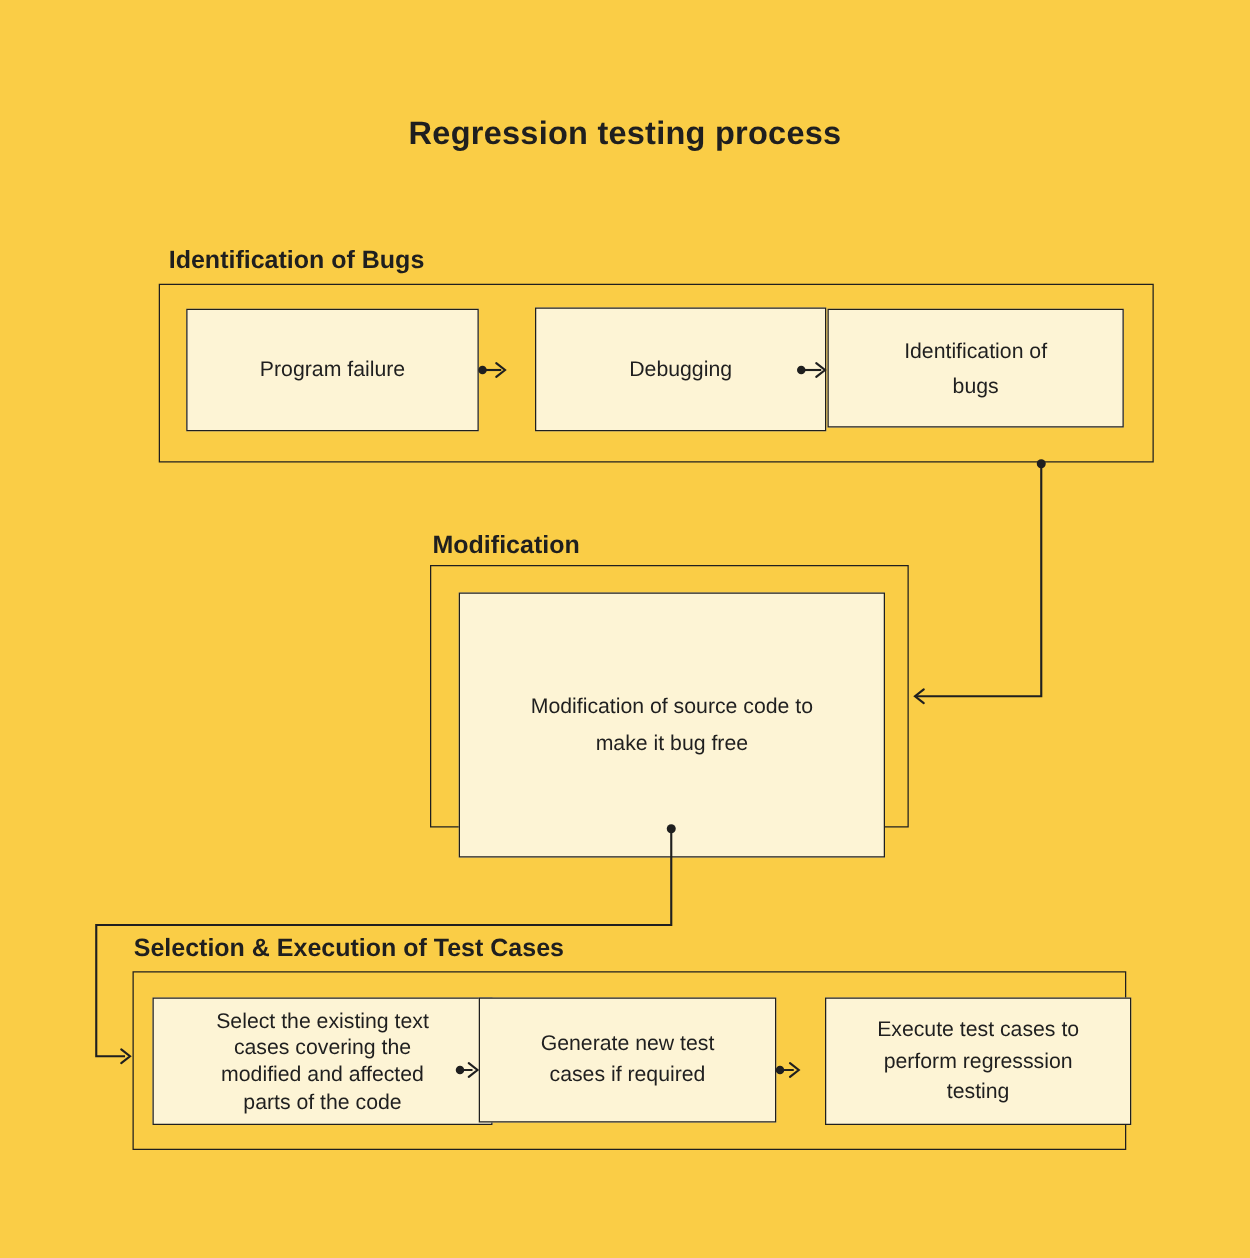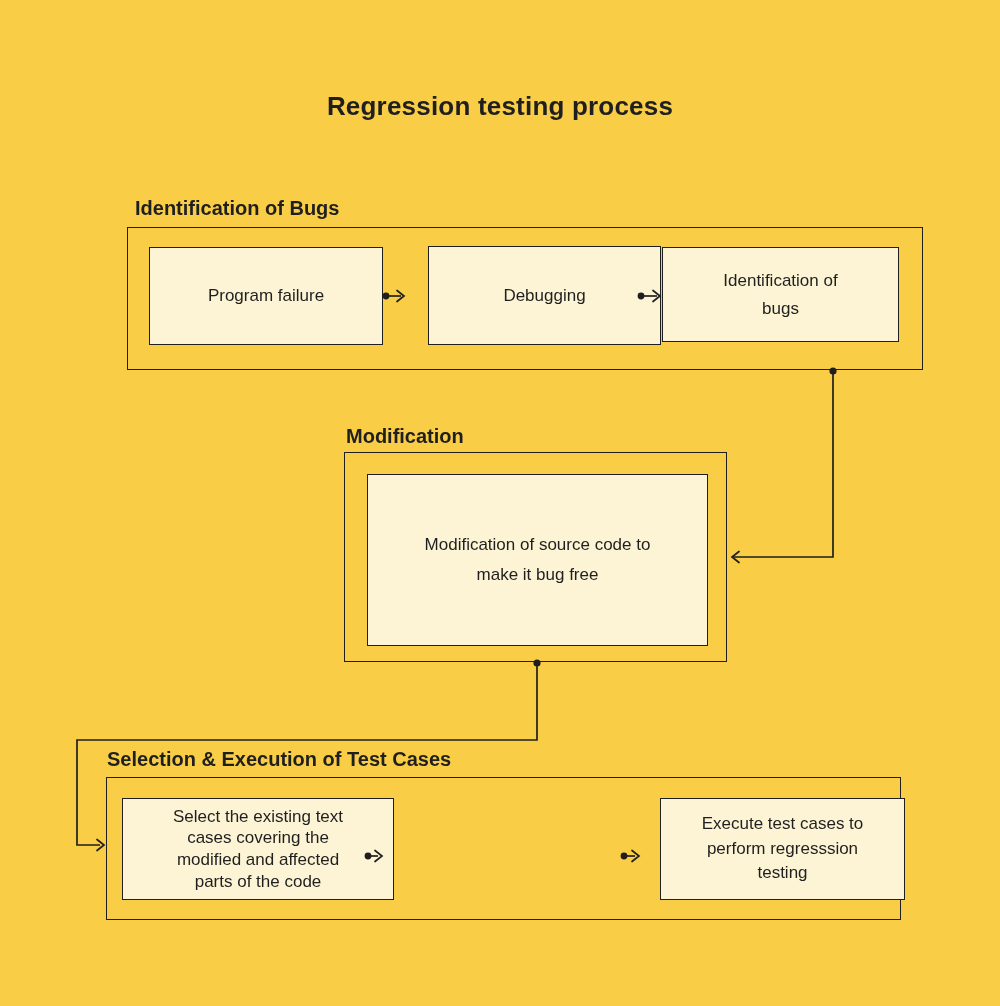--- a/index.html
+++ b/index.html
@@ -41,21 +41,21 @@
   .node{
     position:absolute;border:1.5px solid var(--line);
     background:var(--node_fill);
     display:flex;align-items:center;justify-content:center;
     text-align:center;font-size:17px;line-height:1.4;
     white-space:pre-line;padding:4px;
   }
   #n-program-failure{left:149px;top:247px;width:234px;height:98px;}
   #n-debugging{left:405px;top:246px;width:233px;height:99px;margin-left:23px;}
   #n-identification-bugs{left:662px;top:247px;width:237px;height:95px;line-height:1.6;}
-  #n-modification-source{left:367px;top:474px;width:341px;height:172px;line-height:1.75;}
+  #n-modification-source{left:367px;top:474px;width:341px;height:212px;line-height:1.75;}
   #n-select-existing{left:122px;top:798px;width:272px;height:102px;line-height:1.28;}
   #n-generate-new{left:383px;top:798px;width:238px;height:100px;line-height:1.45;}
   #n-execute-test{left:660px;top:798px;width:245px;height:102px;line-height:1.45;}
 
   #connector-layer{
     position:absolute;left:0;top:0;width:1000px;height:1006px;
     pointer-events:none;
   }
   #connector-layer .wire{stroke:var(--line);stroke-width:1.7;fill:none;}
   #connector-layer .dot{fill:var(--line);stroke:none;}
@@ -79,20 +79,22 @@
   <div class="container" id="c-modification"></div>
   <div class="node" id="n-modification-source">Modification of source code to
 make it bug free</div>
 
   <div class="section-header" id="h-selection">Selection &amp; Execution of Test Cases</div>
   <div class="container" id="c-selection"></div>
   <div class="node" id="n-select-existing">Select the existing text
 cases covering the
 modified and affected
 parts of the code</div>
+  <div class="node" id="n-generate-new">Generate new test
+cases if required</div>
   <div class="node" id="n-execute-test">Execute test cases to
 perform regresssion
 testing</div>
 
   <svg id="connector-layer" viewBox="0 0 1000 1006">
 
     <g>
       <circle class="dot" cx="386" cy="296" r="3.4"></circle>
       <path class="wire" d="M 386 296 L 401 296"></path>
       <polyline class="head" points="397,290.5 404,296 397,301.5"></polyline>

